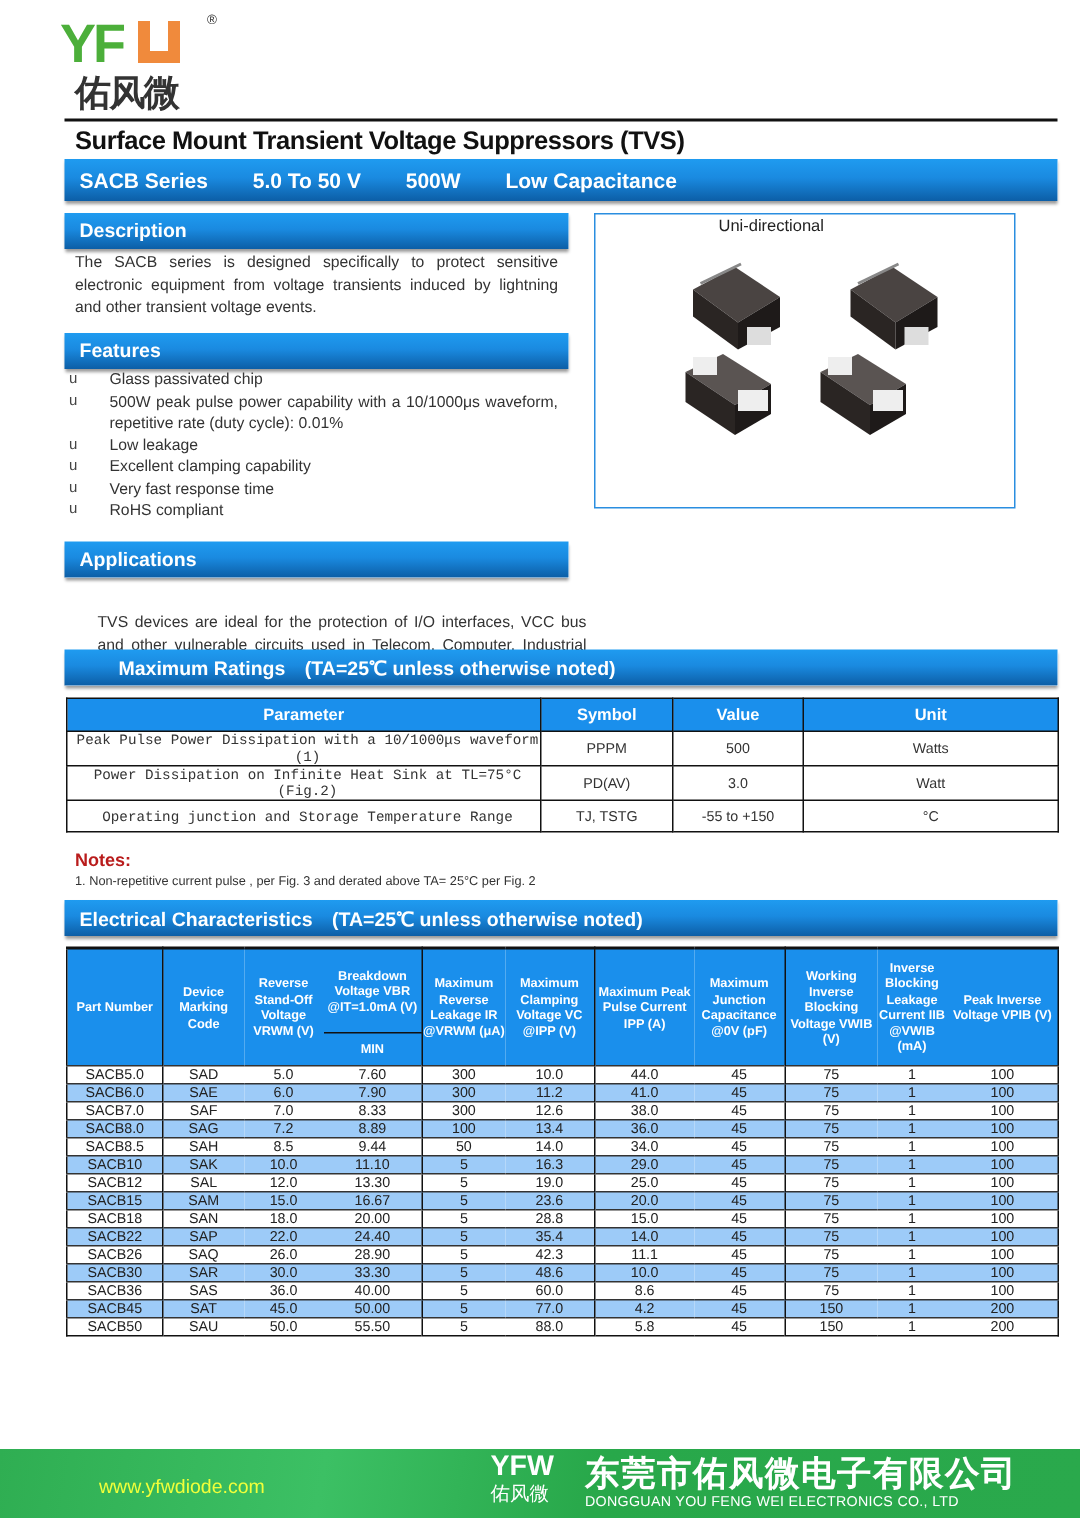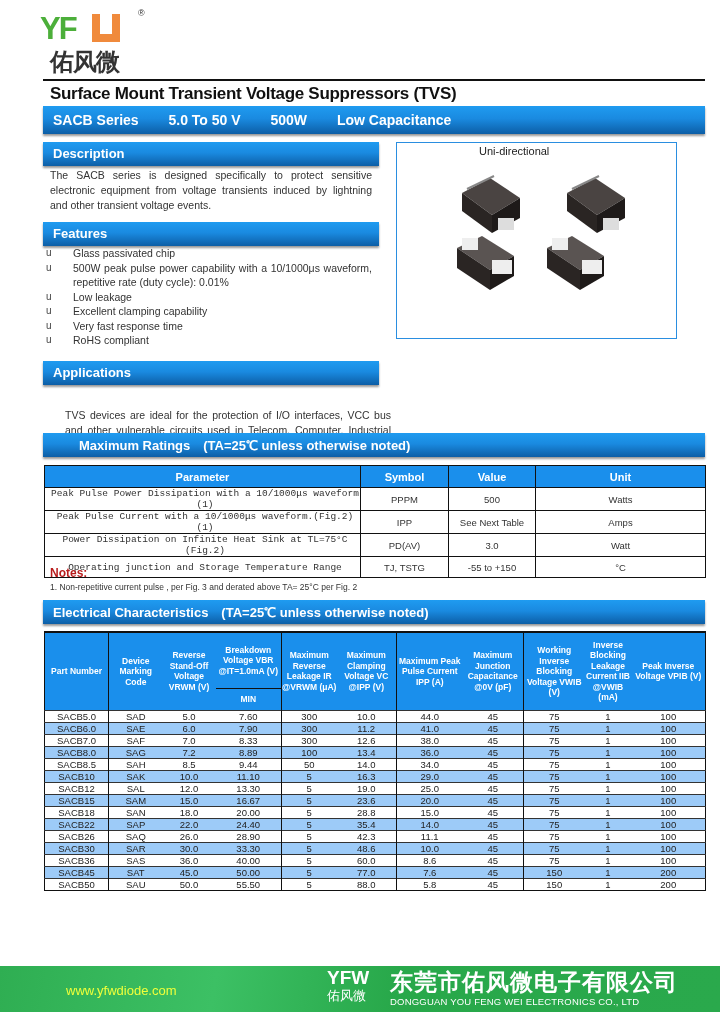--- a/index.html
+++ b/index.html
@@ -1,18 +1,18 @@
 <!DOCTYPE html>
 <html><head>
 <meta charset="utf-8">
 <style>
   * { box-sizing: border-box; margin: 0; padding: 0; }
   body { width: 720px; height: 1012px; background: #fff; font-family: "Liberation Sans", sans-serif; color: #222; position: relative; overflow: hidden; }
   .logo { position: absolute; left: 40px; top: 10px; width: 120px; height: 65px; }
-  .logo .yf { position: absolute; left: 0; top: 0; font-weight: bold; font-size: 31px; color: #4caf3a; letter-spacing: -2px; line-height: 38px; }
+  .logo .yf { position: absolute; left: 0; top: 0; font-weight: bold; font-size: 36px; color: #4caf3a; letter-spacing: -2px; line-height: 38px; }
   .logo .u { position: absolute; left: 52px; top: 4px; width: 28px; height: 28px; background: #f08a3c; }
   .logo .u::after { content: ""; position: absolute; left: 8px; top: 0; width: 12px; height: 20px; background: #fff; }
   .logo .reg { position: absolute; left: 98px; top: -2px; font-size: 9px; color: #333; }
   .logo .cn { position: absolute; left: 10px; top: 38px; font-size: 24px; font-weight: bold; color: #333; line-height: 28px; font-family: "DejaVu Sans", sans-serif; letter-spacing: -1px; }
   .toprule { position: absolute; left: 43px; top: 79px; width: 662px; height: 2px; background: #111; }
   .doc-title { position: absolute; left: 50px; top: 84px; font-size: 17px; font-weight: bold; color: #111; letter-spacing: -0.3px; }
   .bar { position: absolute; background: linear-gradient(#1f9bf0 0%, #1a8ae0 45%, #0c5ea6 100%); color: #fff; font-weight: bold; box-shadow: 0 2px 2px #999; }
   .series-bar { left: 43px; top: 106px; width: 662px; height: 28px; font-size: 14px; padding: 6px 0 0 10px; }
   .series-bar span { margin-right: 26px; }
   .sec-bar { height: 24px; font-size: 13px; padding: 4px 0 0 10px; }
@@ -125,26 +125,20 @@
     </tr>
   </thead>
   <tbody>
     <tr>
       <td class="param">Peak Pulse Power Dissipation with a 10/1000μs waveform (1)</td>
         <td>PPPM</td>
         <td>500</td>
         <td>Watts</td>
     </tr>
     <tr>
-      <td class="param">Peak Pulse Current with a 10/1000μs waveform.(Fig.2) (1)</td>
-        <td>IPP</td>
-        <td>See Next Table</td>
-        <td>Amps</td>
-    </tr>
-    <tr>
       <td class="param">Power Dissipation on Infinite Heat Sink at TL=75°C (Fig.2)</td>
         <td>PD(AV)</td>
         <td>3.0</td>
         <td>Watt</td>
     </tr>
     <tr>
       <td class="param">Operating junction and Storage Temperature Range</td>
         <td>TJ, TSTG</td>
         <td>-55 to +150</td>
         <td>°C</td>
@@ -344,21 +338,21 @@
         <td>1</td>
         <td>100</td>
       </tr>
       <tr class="alt">
         <td>SACB45</td>
         <td class="vl">SAT</td>
         <td>45.0</td>
         <td>50.00</td>
         <td class="vl">5</td>
         <td>77.0</td>
-        <td class="vl">7.6</td>
+        <td class="vl">4.2</td>
         <td>45</td>
         <td class="vl">150</td>
         <td>1</td>
         <td>200</td>
       </tr>
       <tr>
         <td>SACB50</td>
         <td class="vl">SAU</td>
         <td>50.0</td>
         <td>55.50</td>

